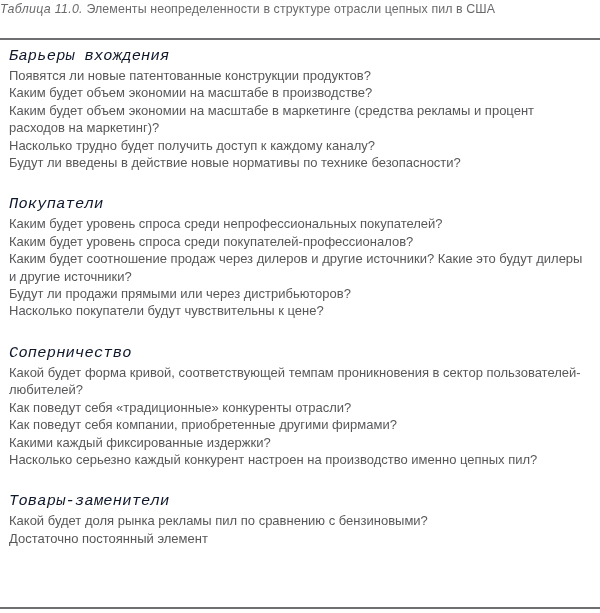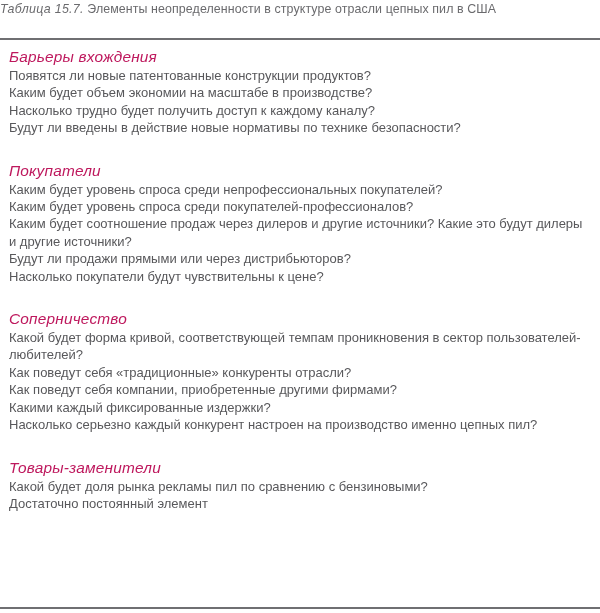--- a/index.html
+++ b/index.html
@@ -60,25 +60,25 @@
     top: 47px;
     width: 582px;
   }
 
   .section { margin: 0; }
   .section + .section { margin-top: 9px; }
   .section.gap-large { margin-top: 24px; }
   .section.gap-tight { margin-top: 0px; }
 
   .section-heading {
-    font-family: Liberation Sans, sans-serif;
+    font-family: Liberation Mono, monospace;
     font-style: italic;
     font-size: 15.4px;
     line-height: 19px;
-    color: #be185d;
+    color: #0f172a;
     margin: 0 0 1px 0;
     letter-spacing: 0.2px;
     white-space: nowrap;
   }
 
   .q-list {
     list-style: none;
     margin: 0;
     padding: 0;
   }
@@ -91,33 +91,34 @@
     padding: 0;
     text-align: left;
   }
 </style>
 </head>
 <body>
 
 <div id="table-figure">
 
   <div class="table-caption">
-    <span class="caption-number">Таблица 15.7.</span>
+    <span class="caption-number">Таблица 11.0.</span>
     <span class="caption-title">Элементы неопределенности в структуре отрасли цепных пил в США</span>
   </div>
 
   <div class="rule rule-top"></div>
 
   <div class="table-body">
 
     <div class="section">
       <div class="section-heading">Барьеры вхождения</div>
       <ul class="q-list">
         <li class="q-item">Появятся ли новые патентованные конструкции продуктов?</li>
         <li class="q-item">Каким будет объем экономии на масштабе в производстве?</li>
+        <li class="q-item">Каким будет объем экономии на масштабе в маркетинге (средства рекламы и процент расходов на маркетинг)?</li>
         <li class="q-item">Насколько трудно будет получить доступ к каждому каналу?</li>
         <li class="q-item">Будут ли введены в действие новые нормативы по технике безопасности?</li>
       </ul>
     </div>
 
     <div class="section gap-large">
       <div class="section-heading">Покупатели</div>
       <ul class="q-list">
         <li class="q-item">Каким будет уровень спроса среди непрофессиональных покупателей?</li>
         <li class="q-item">Каким будет уровень спроса среди покупателей-профессионалов?</li>

